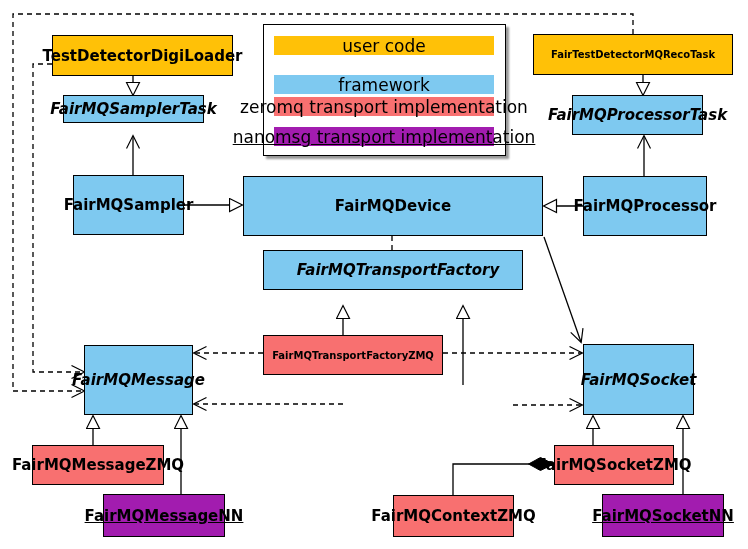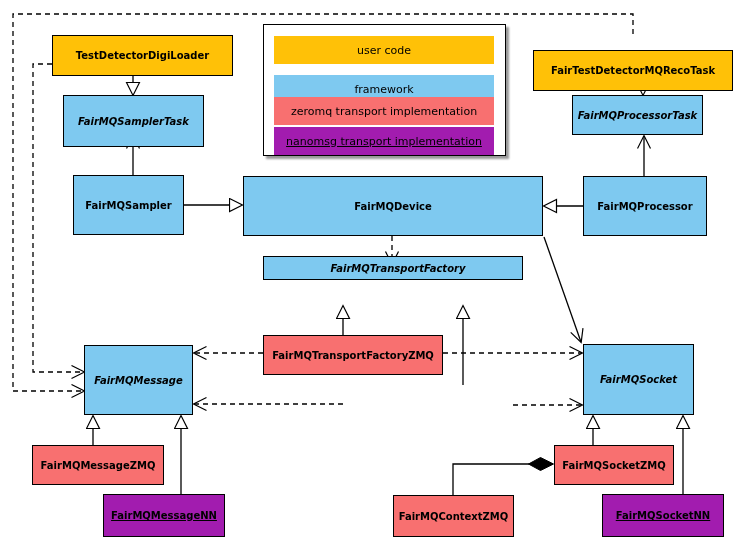--- a/index.html
+++ b/index.html
@@ -1,32 +1,32 @@
 <!DOCTYPE html>
 <html><head>
 <meta charset="utf-8">
 <style>
   html,body{margin:0;padding:0;background:#fff;}
   #diagram{position:relative;width:748px;height:549px;background:#fff;overflow:hidden;
            font-family:"DejaVu Sans",sans-serif;}
   #wires{position:absolute;left:0;top:0;width:748px;height:549px;}
   .node{position:absolute;box-sizing:border-box;border:1.4px solid #000;
         display:flex;align-items:center;justify-content:center;text-align:center;
-        font-weight:bold;font-size:10px;color:#000;white-space:nowrap;z-index:2;}
+        font-weight:bold;font-size:15px;color:#000;white-space:nowrap;z-index:2;}
   .abstract{font-style:italic;}
   .fs10{font-size:10px;}
   .user{background:#FFC107;}
   .framework{background:#7EC9F0;}
   .zeromq{background:#F87070;}
   .nanomsg{background:#a21caf;text-decoration:underline;}
   .legend{position:absolute;left:263px;top:24px;width:241px;height:130px;
           background:#fff;border:1.5px solid #000;box-shadow:3px 3px 2px #999;z-index:2;}
-  .legend-bar{position:absolute;left:10px;width:220px;height:28px;
+  .legend-bar{position:absolute;left:10px;width:220px;height:19px;
           display:flex;align-items:center;justify-content:center;
-          font-size:11px;font-weight:normal;color:#000;white-space:nowrap;}
+          font-size:17px;font-weight:normal;color:#000;white-space:nowrap;}
 </style>
 </head>
 <body>
 
 <div id="diagram">
 
   <svg id="wires" width="748" height="549" viewBox="0 0 748 549">
     <defs>
       <marker id="tri" markerUnits="userSpaceOnUse" markerWidth="16" markerHeight="16" refX="13.5" refY="7.5" orient="auto">
         <path d="M1,1 L14,7.5 L1,14 Z" fill="#fff" stroke="#000" stroke-width="1.2"></path>
@@ -78,27 +78,27 @@
     </div>
     <div class="legend-bar zeromq" style="top:72px">
       <span>zeromq transport implementation</span>
     </div>
     <div class="legend-bar nanomsg" style="top:102px">
       <span>nanomsg transport implementation</span>
     </div>
   </div>
 
   <div class="node user" style="left:52px;top:35px;width:181px;height:41px;">TestDetectorDigiLoader</div>
-  <div class="node user fs10" style="left:533px;top:34px;width:200px;height:41px;margin-top:16px;">FairTestDetectorMQRecoTask</div>
-  <div class="node framework abstract" style="left:63px;top:95px;width:141px;height:52px;">FairMQSamplerTask</div>
+  <div class="node user fs10" style="left:533px;top:34px;width:200px;height:41px;">FairTestDetectorMQRecoTask</div>
+  <div class="node framework abstract" style="left:63px;top:95px;width:141px;height:28px;">FairMQSamplerTask</div>
   <div class="node framework abstract" style="left:572px;top:95px;width:131px;height:40px;">FairMQProcessorTask</div>
   <div class="node framework" style="left:73px;top:175px;width:111px;height:60px;">FairMQSampler</div>
   <div class="node framework" style="left:243px;top:176px;width:300px;height:60px;">FairMQDevice</div>
   <div class="node framework" style="left:583px;top:176px;width:124px;height:60px;">FairMQProcessor</div>
-  <div class="node framework abstract" style="left:263px;top:256px;width:260px;height:24px;padding-left:10px;">FairMQTransportFactory</div>
+  <div class="node framework abstract" style="left:263px;top:250px;width:260px;height:40px;padding-left:10px;">FairMQTransportFactory</div>
   <div class="node zeromq fs10" style="left:263px;top:335px;width:180px;height:40px;">FairMQTransportFactoryZMQ</div>
   <div class="node framework abstract" style="left:84px;top:345px;width:109px;height:70px;">FairMQMessage</div>
   <div class="node framework abstract" style="left:583px;top:344px;width:111px;height:71px;">FairMQSocket</div>
   <div class="node zeromq" style="left:32px;top:445px;width:132px;height:40px;">FairMQMessageZMQ</div>
   <div class="node nanomsg" style="left:103px;top:494px;width:122px;height:43px;">FairMQMessageNN</div>
   <div class="node zeromq" style="left:554px;top:445px;width:120px;height:40px;">FairMQSocketZMQ</div>
   <div class="node zeromq" style="left:393px;top:495px;width:121px;height:42px;">FairMQContextZMQ</div>
   <div class="node nanomsg" style="left:602px;top:494px;width:122px;height:43px;">FairMQSocketNN</div>
 
 </div>

